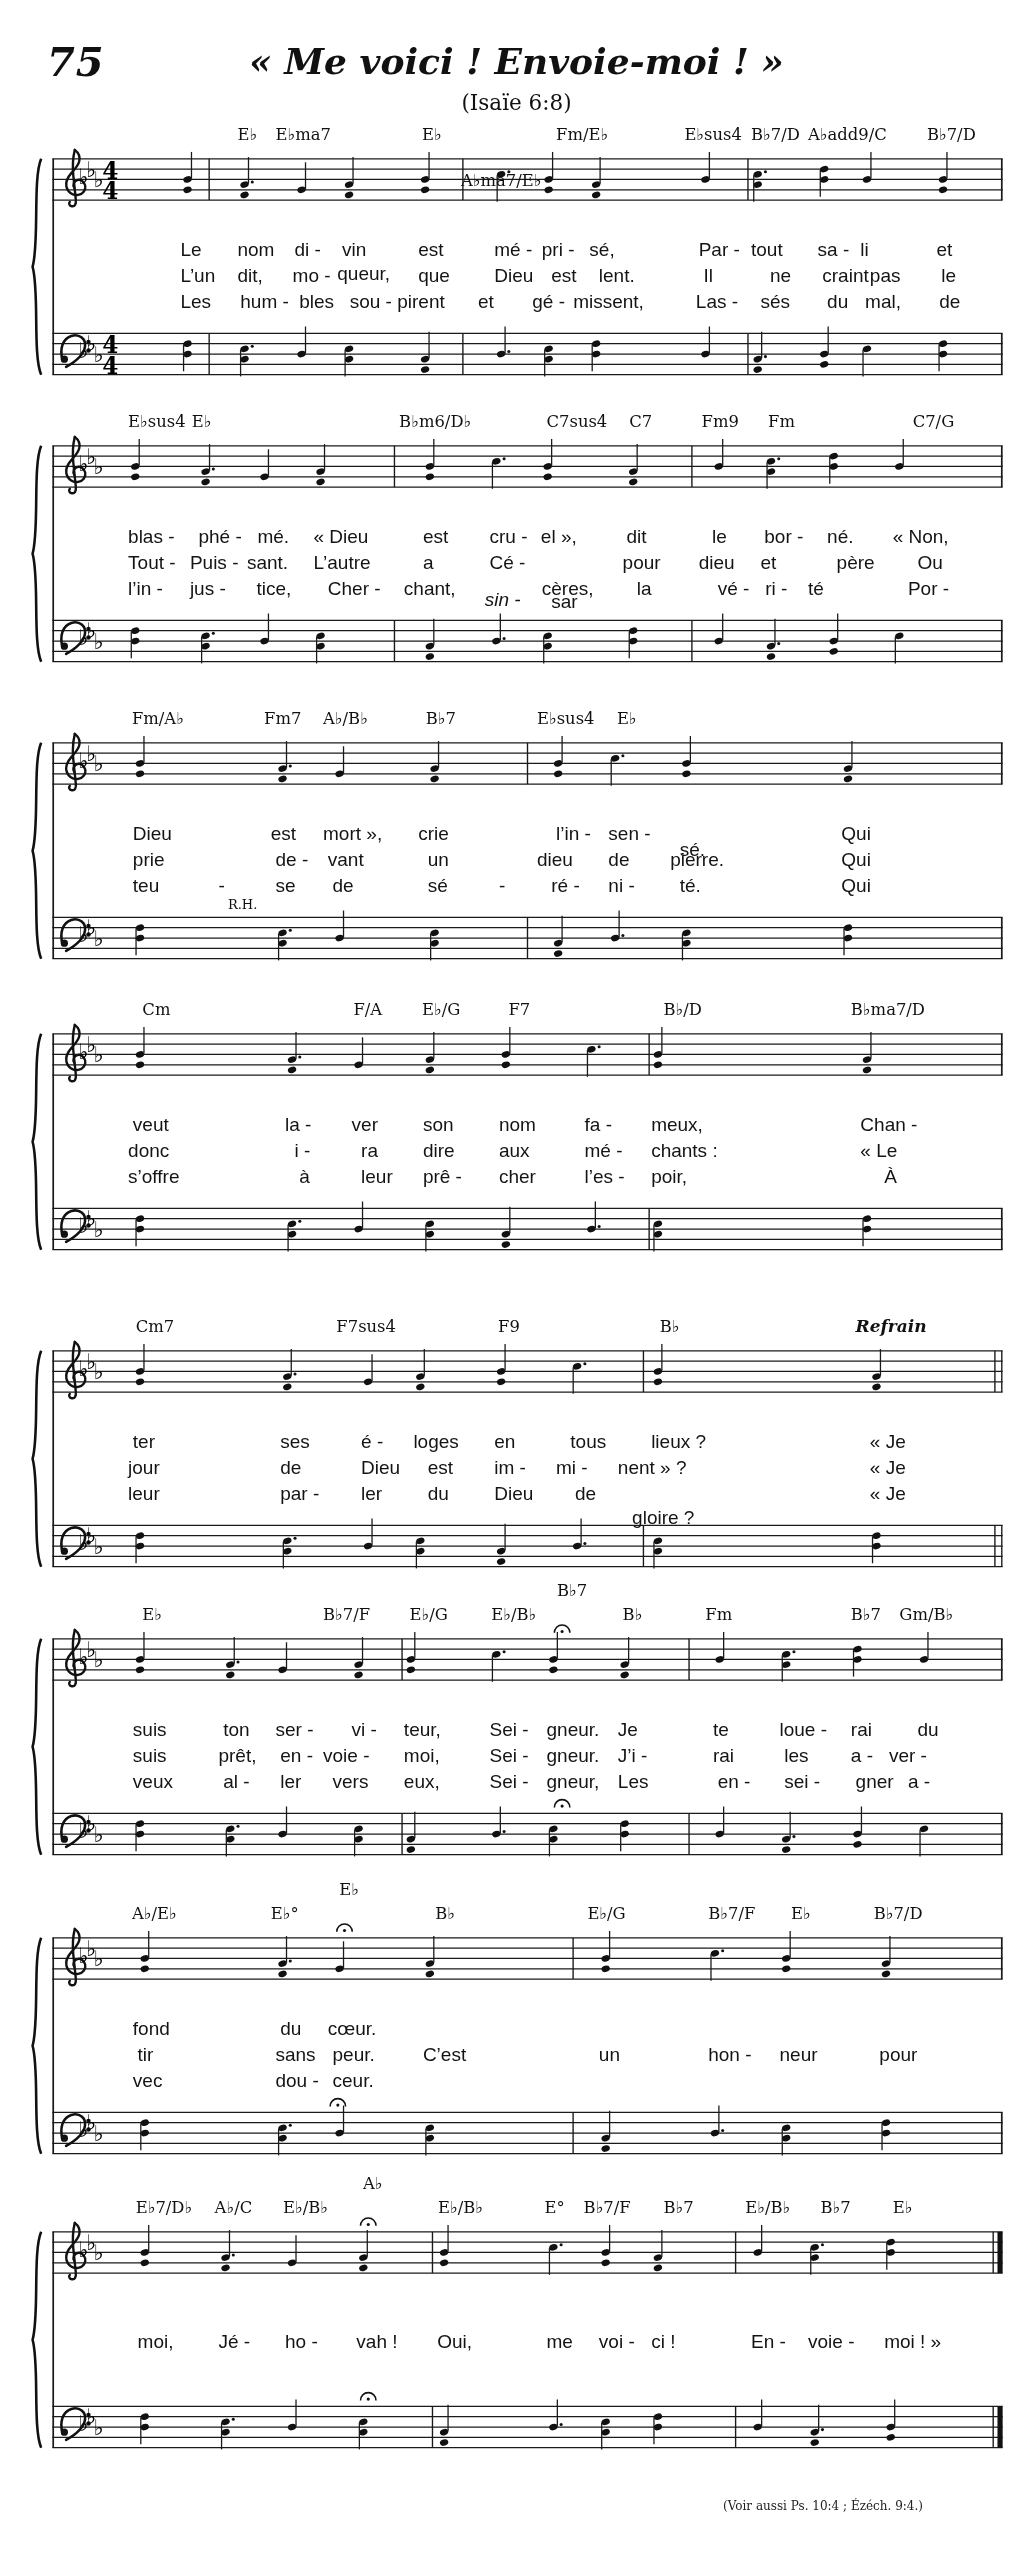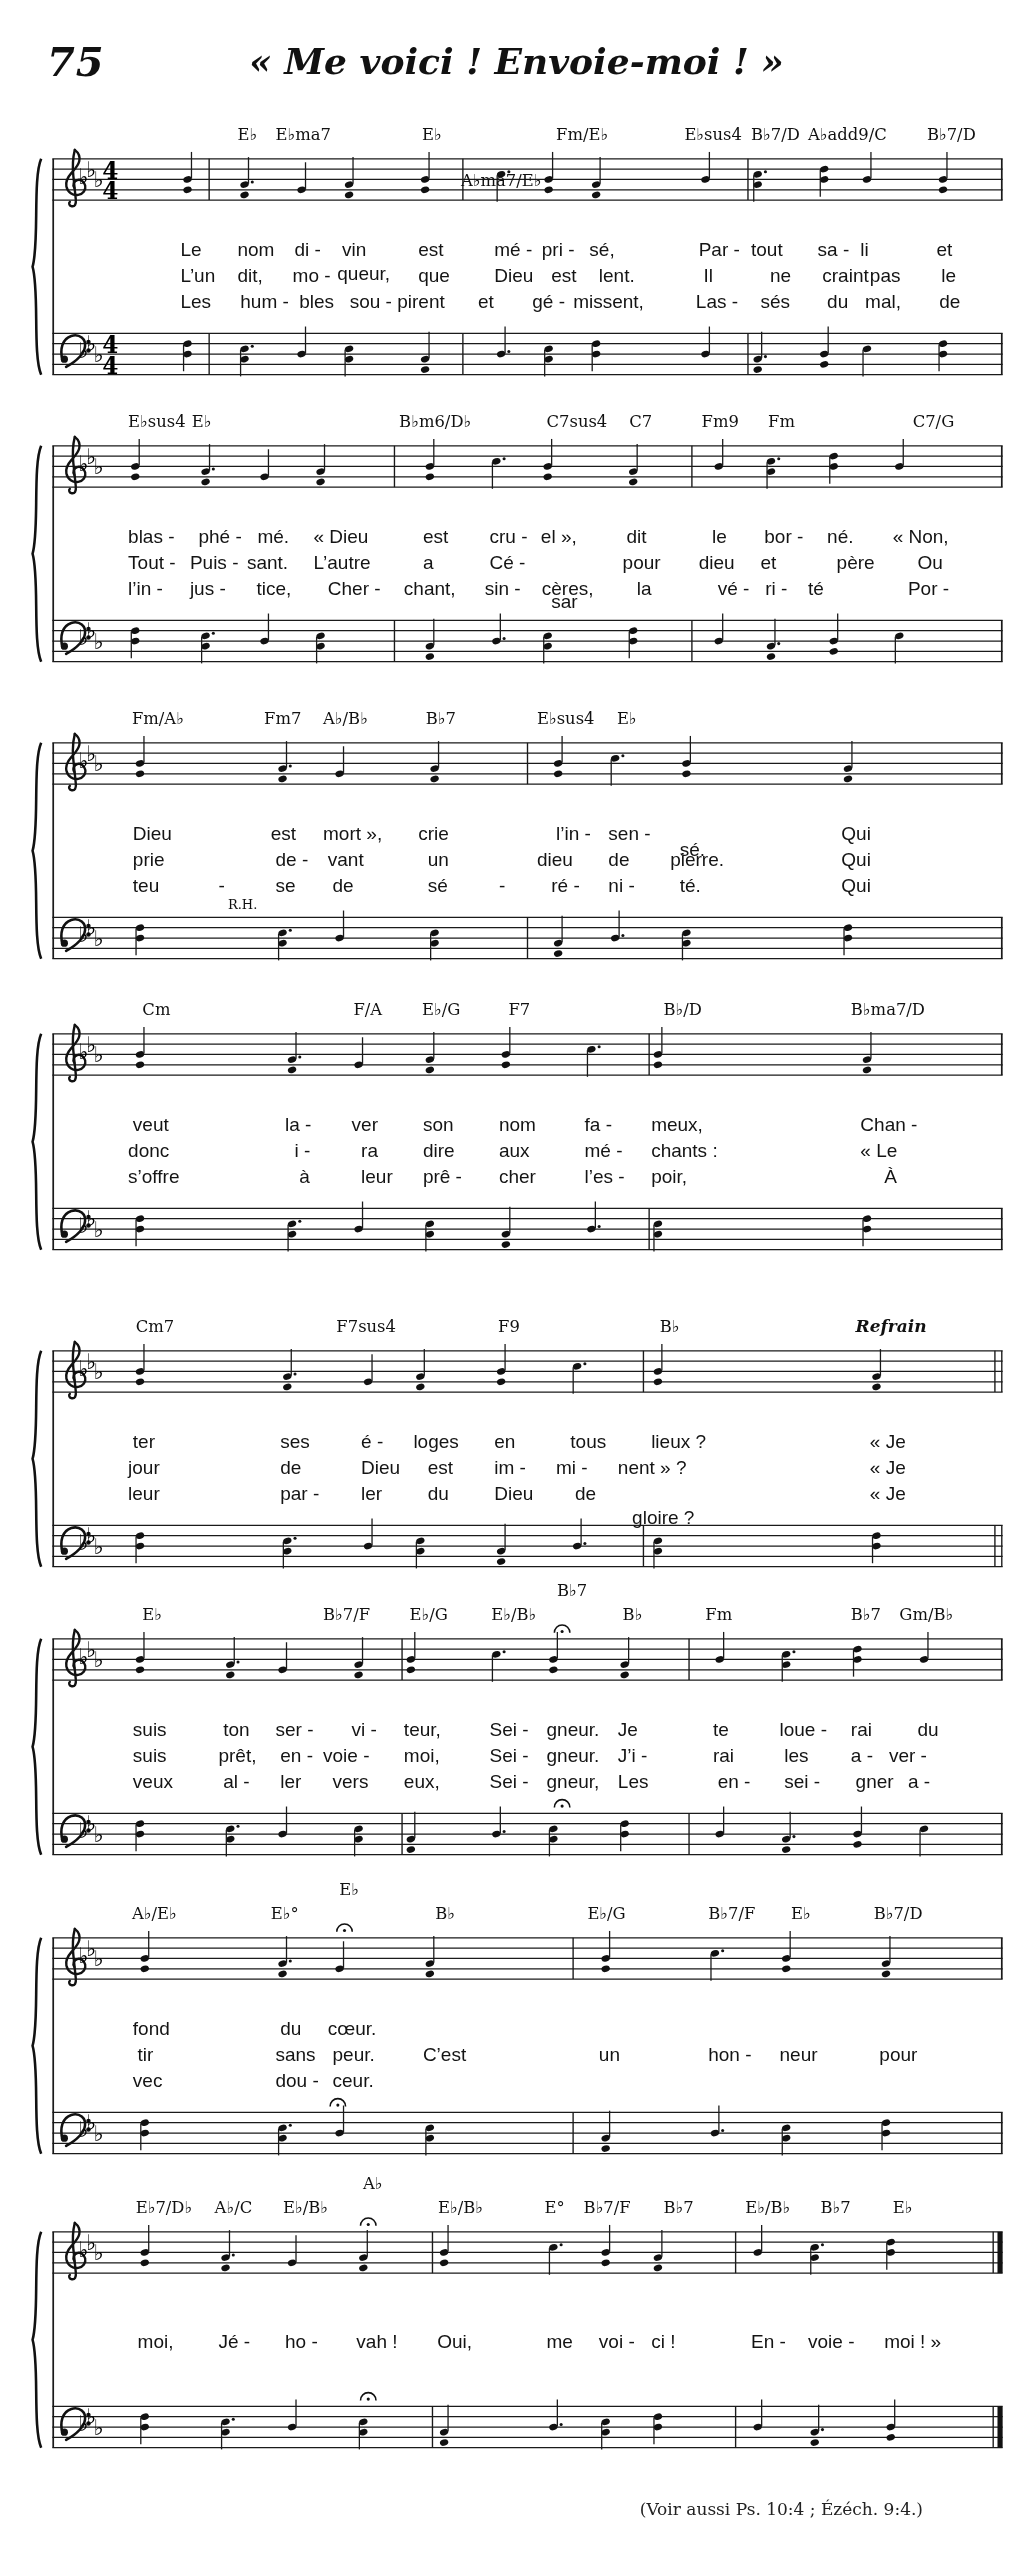--- a/index.html
+++ b/index.html
@@ -3,37 +3,38 @@
 <meta charset="utf-8">
 <style>
   html,body{margin:0;padding:0;background:#fff;}
   .page{position:relative;width:1033px;height:2576px;background:#ffffff;color:#111;
         font-family:"DejaVu Serif",serif;overflow:hidden;}
   .hymn-number{position:absolute;left:47px;top:38px;font-style:italic;font-weight:700;
         font-size:40px;letter-spacing:0.9px;}
   .hymn-title{position:absolute;left:0;right:0;top:40px;text-align:center;
         font-style:italic;font-weight:700;font-size:36px;}
   .hymn-subtitle{position:absolute;left:0;right:0;top:90px;text-align:center;font-size:21.5px;}
-  .footer-ref{position:absolute;right:110px;top:2499px;font-size:17px;color:#222;}
+  .footer-ref{position:absolute;right:110px;top:2499px;font-size:12px;color:#222;}
   .system{position:absolute;left:52px;width:951px;height:258px;}
   .score{position:absolute;left:0;top:0;overflow:visible;}
   .chord{position:absolute;top:-1.7px;font-size:16.4px;white-space:nowrap;
          font-family:"DejaVu Serif","DejaVu Sans",serif;}
   .chord.raised{top:-26px;}
   .sys-label.refrain{position:absolute;top:-3.4px;font-style:italic;font-weight:700;font-size:17px;}
   .sys-label.rh{position:absolute;top:186px;font-size:13px;}
   .lyr{position:absolute;font-size:19px;white-space:nowrap;color:#141414;
        font-family:"Liberation Sans","DejaVu Sans",sans-serif;}
 </style>
 </head>
 <body>
 
 <div class="page">
   <div class="hymn-number">75</div>
   <div class="hymn-title">« Me voici ! Envoie-moi ! »</div>
+  <div class="hymn-subtitle">(Isaïe 6:8)</div>
   <div id="score">
       <div class="system" style="top: 127px;">
         <svg class="score" width="951" height="258" viewBox="0 0 1105 300">
           <path d="M-13 37 C-23 60 -15 135 -23 162.5 C-15 190 -23 265 -13 288" fill="none" stroke="#111" stroke-width="3"></path>
           <line x1="0" y1="37" x2="1105" y2="37" stroke="#1a1a1a" stroke-width="1.4"></line>
           <line x1="0" y1="49" x2="1105" y2="49" stroke="#1a1a1a" stroke-width="1.4"></line>
           <line x1="0" y1="61" x2="1105" y2="61" stroke="#1a1a1a" stroke-width="1.4"></line>
           <line x1="0" y1="73" x2="1105" y2="73" stroke="#1a1a1a" stroke-width="1.4"></line>
           <line x1="0" y1="85" x2="1105" y2="85" stroke="#1a1a1a" stroke-width="1.4"></line>
           <line x1="0" y1="240" x2="1105" y2="240" stroke="#1a1a1a" stroke-width="1.4"></line>
@@ -333,21 +334,21 @@
         <span class="lyr" style="left: 60%; top: 138px;">pour</span>
         <span class="lyr" style="left: 68%; top: 138px;">dieu</span>
         <span class="lyr" style="left: 74.5%; top: 138px;">et</span>
         <span class="lyr" style="left: 82.5%; top: 138px;">père</span>
         <span class="lyr" style="left: 91%; top: 138px;">Ou</span>
         <span class="lyr" style="left: 8%; top: 164px;">l’in -</span>
         <span class="lyr" style="left: 14.5%; top: 164px;">jus -</span>
         <span class="lyr" style="left: 21.5%; top: 164px;">tice,</span>
         <span class="lyr" style="left: 29%; top: 164px;">Cher -</span>
         <span class="lyr" style="left: 37%; top: 164px;">chant,</span>
-        <span class="lyr" style="left: 45.5%; top: 164px;">sin -</span>
+        <span class="lyr" style="left: 45.5%; top: 175px; font-style: italic;">sin -</span>
         <span class="lyr" style="left: 51.5%; top: 164px;">cères,</span>
         <span class="lyr" style="left: 61.5%; top: 164px;">la</span>
         <span class="lyr" style="left: 70%; top: 164px;">vé -</span>
         <span class="lyr" style="left: 75%; top: 164px;">ri -</span>
         <span class="lyr" style="left: 79.5%; top: 164px;">té</span>
         <span class="lyr" style="left: 90%; top: 164px;">Por -</span>
       </div>
       <div class="system" style="top: 711px;">
         <svg class="score" width="951" height="258" viewBox="0 0 1105 300">
           <path d="M-13 37 C-23 60 -15 135 -23 162.5 C-15 190 -23 265 -13 288" fill="none" stroke="#111" stroke-width="3"></path>

